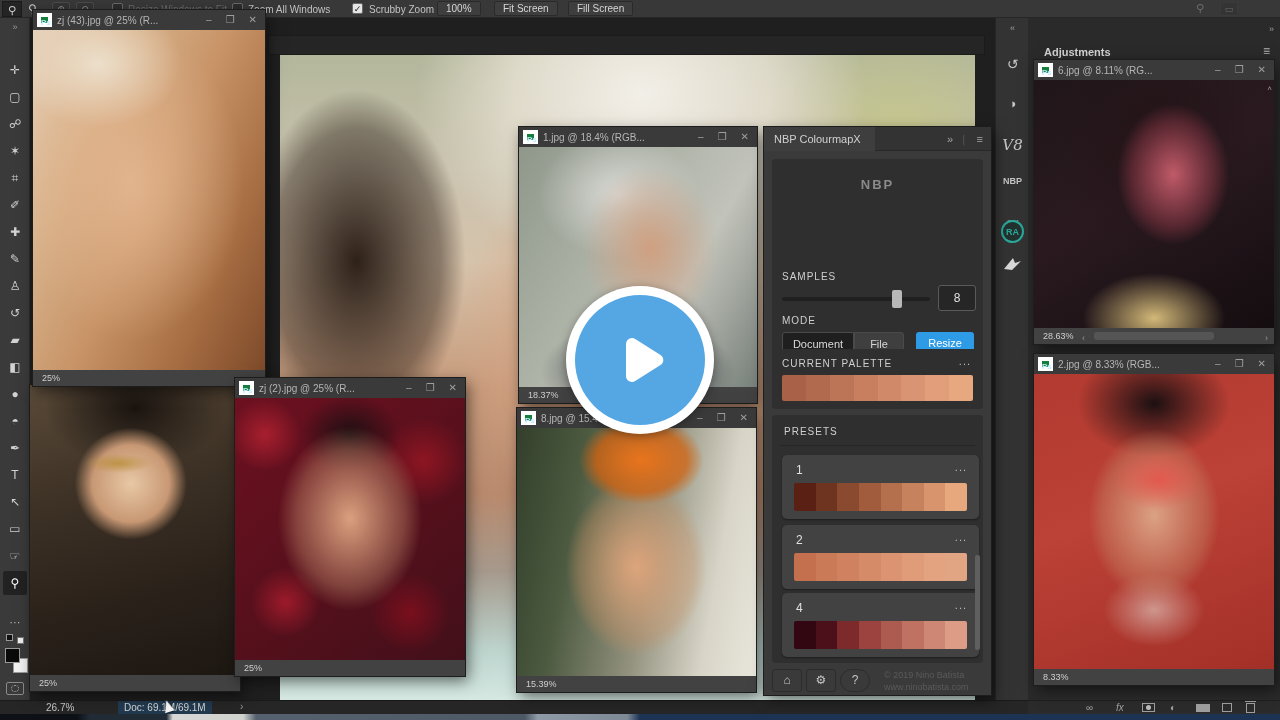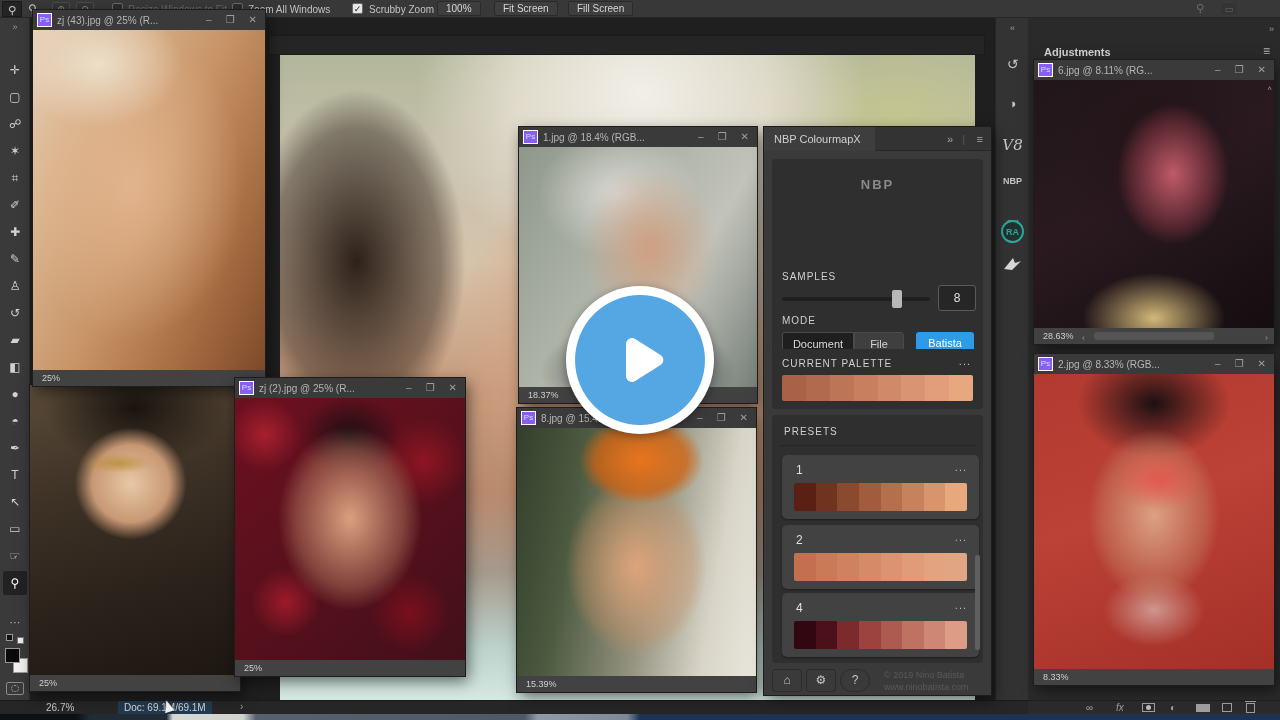--- a/index.html
+++ b/index.html
@@ -39,21 +39,21 @@
       radial-gradient(ellipse 320px 260px at 52% 6%, #f2efe8 0%, rgba(232,226,212,.8) 40%, rgba(0,0,0,0) 70%),
       radial-gradient(ellipse 140px 220px at 11% 32%, #2e2119 0%, rgba(46,33,25,.45) 60%, rgba(0,0,0,0) 78%),
       radial-gradient(ellipse 210px 150px at 89% 11%, rgba(201,204,127,.6), rgba(0,0,0,0) 70%),
       radial-gradient(ellipse 185px 250px at 45% 44%, #d9a583, rgba(217,165,131,0) 72%),
       linear-gradient(180deg,#b3b79b 0%,#c9c2ae 18%,#d6c3ab 32%,#c79a7b 52%,#b98a6d 68%,#a6998c 80%,#bcd3cc 92%,#d5e8e2 100%);
   }
 
   
   .win { position:absolute; background:#3c3c3c; box-shadow:0 0 0 1px #1d1d1d, 3px 5px 14px rgba(0,0,0,.55); }
   .win-title { position:relative; height:20px; background:#3a3a3a; display:flex; align-items:center; padding:0 4px; gap:5px; }
-  .ps-badge { width:15px; height:14px; background:#8b5cf6; border:1px solid #ffffff; color:#bfe9ff; font-size:8px; font-weight:normal; text-align:center; line-height:12px; flex:0 0 auto; }
+  .ps-badge { width:15px; height:14px; background:#15803d; border:4px solid #ffffff; color:#bfe9ff; font-size:8px; font-weight:bold; text-align:center; line-height:12px; flex:0 0 auto; }
   .win-title-text { font-size:10px; color:#b5b5b5; white-space:nowrap; overflow:hidden; flex:1 1 auto; }
   .win-ctrls { display:flex; gap:14px; padding-right:4px; flex:0 0 auto; }
   .win-ctrl { color:#9e9e9e; font-size:10px; line-height:20px; }
   .win-img { position:relative; }
   .win-status { position:relative; height:16px; background:#424242; font-size:9px; color:#cfcfcf; line-height:16px; padding-left:9px; }
 
   .photo-zj43 { background:
       radial-gradient(ellipse 120px 90px at 28% 10%, #ecdfcb, rgba(0,0,0,0) 70%),
       radial-gradient(ellipse 150px 210px at 42% 45%, #e2b48d, rgba(0,0,0,0) 75%),
       linear-gradient(115deg,#e6d0b8 0%,#d8b38c 25%,#c89468 50%,#a96f44 75%,#7e4a2a 100%); }
@@ -280,21 +280,21 @@
     <div class="abs nbp-label" style="left:10px;top:112px;text-align:right;">SAMPLES</div>
     <div class="abs" style="left:0;top:138px;width:211px;height:4px;">
       <div class="abs slider-track"></div>
       <div class="abs slider-handle" style="left:120px;"></div>
       <div class="abs samples-value">8</div>
     </div>
     <div class="abs nbp-label" style="left:10px;top:156px;text-align:center;">MODE</div>
     <div class="abs" style="left:0;top:173px;width:211px;height:23px;">
       <div class="mode-btn" style="left:10px;width:72px;background:#1f1f1f;border:1px solid #4a4a4a;color:#dadada;border-radius:3px 0 0 3px;">Document</div>
       <div class="mode-btn" style="left:82px;width:50px;background:#3f3f3f;border:1px solid #4a4a4a;color:#d5d5d5;border-radius:0 3px 3px 0;">File</div>
-      <div class="mode-btn" style="left:144px;width:58px;background:#2e9be6;color:#fff;border-radius:3px;">Batista</div>
+      <div class="mode-btn" style="left:144px;width:58px;background:#2e9be6;color:#fff;border-radius:3px;">Resize</div>
     </div>
   </div>
 
   <div class="nbp-section" style="top:222px;height:60px;">
     <div class="abs nbp-label" style="left:10px;top:9px;">CURRENT PALETTE</div>
     <span class="nbp-ellipsis" style="top:6px;">...</span>
     <div class="palette-strip" style="left:10px;top:26px;width:191px;">
         <div style="flex: 1 1 0%; background: rgb(169, 97, 71);"></div>
         <div style="flex: 1 1 0%; background: rgb(178, 106, 78);"></div>
         <div style="flex: 1 1 0%; background: rgb(189, 117, 87);"></div>

